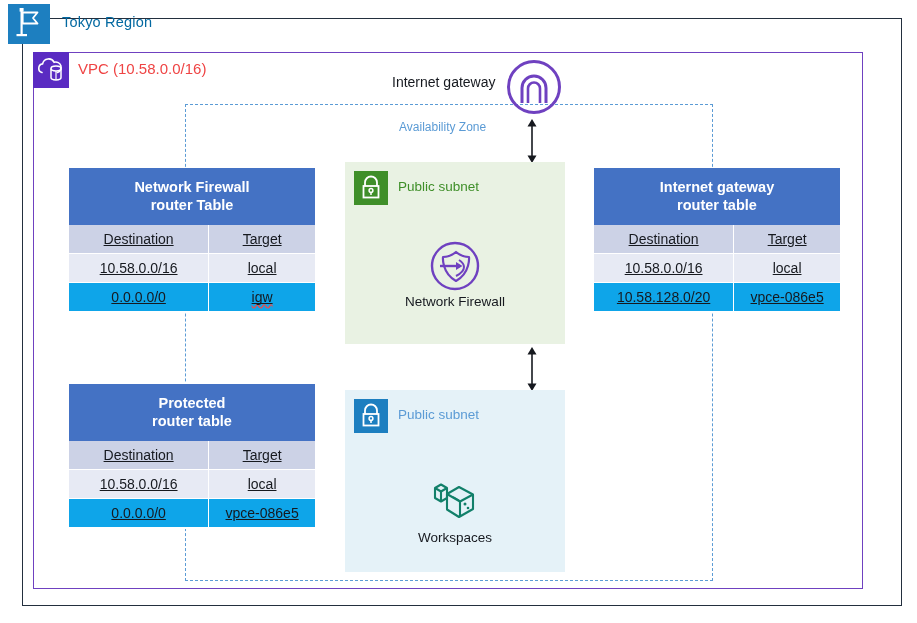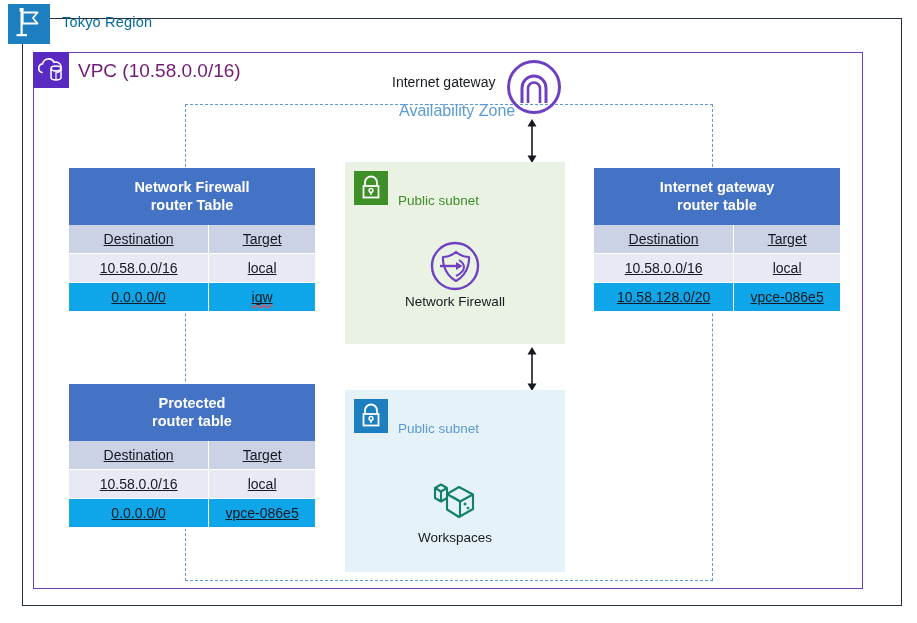--- a/index.html
+++ b/index.html
@@ -46,36 +46,36 @@
   }
   #vpc-icon {
     position: absolute;
     left: 33px; top: 52px;
     width: 36px; height: 36px;
     background: #5a2bc2;
   }
   #vpc-label {
     position: absolute;
     left: 78px; top: 60px;
-    font-size: 19px;
-    color: #701a75;
+    font-size: 15px;
+    color: #ef4444;
   }
 
   
   #az-box {
     position: absolute;
     left: 185px; top: 104px;
     width: 528px; height: 477px;
     border: 1.6px dashed #5b9bd5;
     background: transparent;
   }
   #az-label {
     position: absolute;
-    left: 399px; top: 102px;
-    font-size: 16px;
+    left: 399px; top: 120px;
+    font-size: 12px;
     color: #5b9bd5;
   }
 
   
   #igw-label {
     position: absolute;
     left: 392px; top: 74px;
     font-size: 14px;
     color: #16191f;
   }
@@ -138,21 +138,21 @@
     width: 220px; height: 182px;
     background: #e5f2f8;
   }
   .subnet-icon {
     position: absolute;
     left: 9px; top: 9px;
     width: 34px; height: 34px;
   }
   .subnet-label {
     position: absolute;
-    left: 53px; top: 31px;
+    left: 53px; top: 17px;
     font-size: 13.5px;
   }
   #subnet-public-fw .subnet-label { color: #3f8f29; }
   #subnet-public-ws .subnet-label { color: #5b9bd5; }
 
   .svc-icon {
     position: absolute;
     left: 50%;
     transform: translateX(-50%);
     width: 52px; height: 52px;

